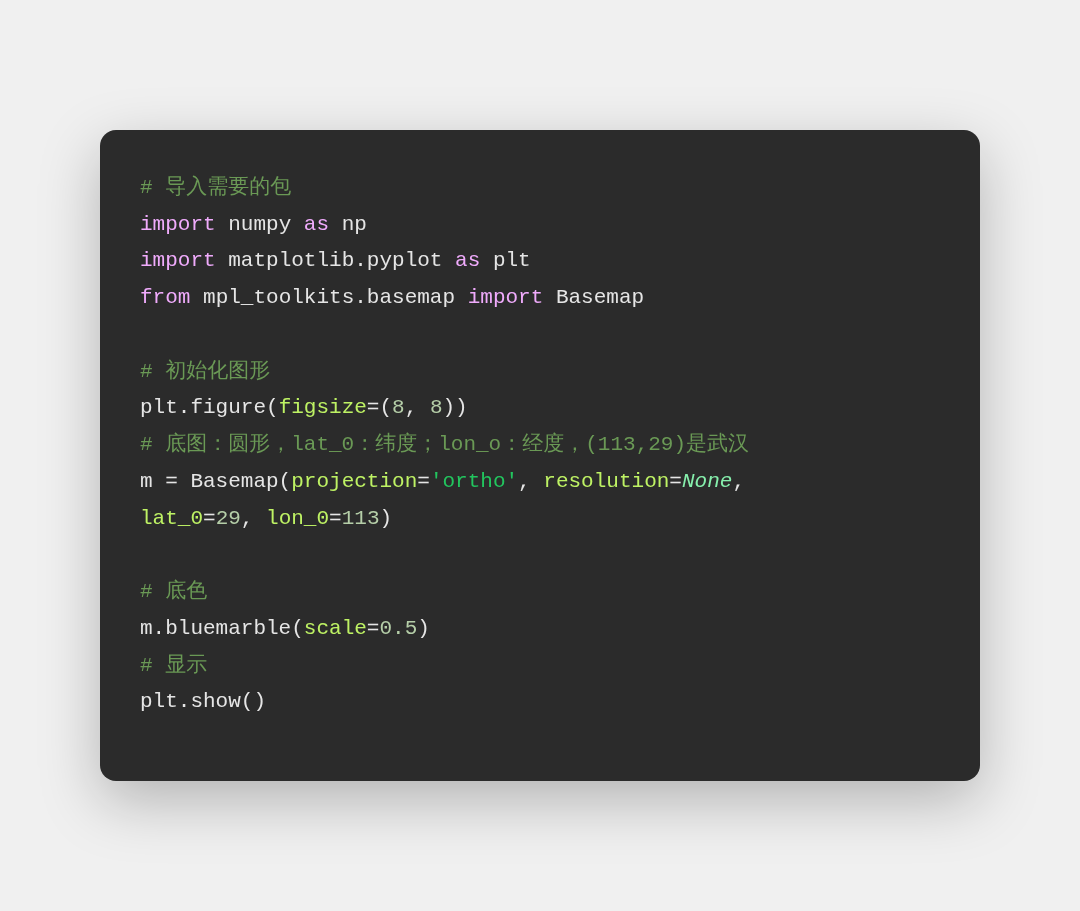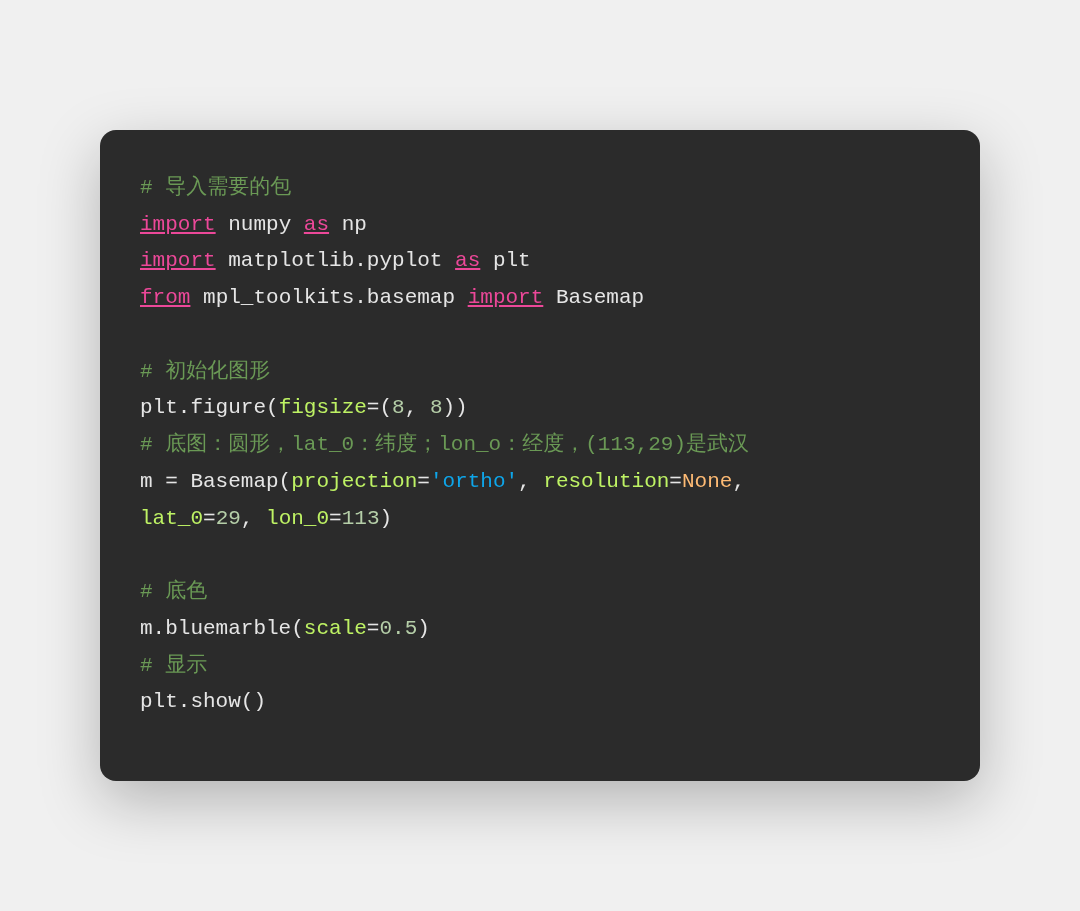--- a/index.html
+++ b/index.html
@@ -23,25 +23,25 @@
       width: 880px;
       box-shadow: 0 20px 60px rgba(0,0,0,0.25);
     }
     .code-block {
       font-size: 21px;
       line-height: 1.75;
       white-space: pre;
       color: #d4d4d4;
     }
     .tok-comment { color: #6a9955; }
-    .tok-keyword { color: #ec4899; text-decoration: underline; }
+    .tok-keyword { color: #f0abfc; }
     .tok-default { color: #e5e5e5; }
     .tok-param   { color: #bef264; }
     .tok-number  { color: #b5cea8; }
-    .tok-string  { color: #0ea5e9; margin-top: 23px; }
-    .tok-const   { color: #fdba74; }
+    .tok-string  { color: #22c55e; margin-top: 23px; }
+    .tok-const   { color: #86efac; font-style: italic; }
   </style>
 </head>
 <body>
 
 <div class="code-card">
   <div class="code-block" id="code-render"><div><span class="tok-comment"># 导入需要的包</span></div><div><span class="tok-keyword">import</span><span class="tok-default"> numpy </span><span class="tok-keyword">as</span><span class="tok-default"> np</span></div><div><span class="tok-keyword">import</span><span class="tok-default"> matplotlib.pyplot </span><span class="tok-keyword">as</span><span class="tok-default"> plt</span></div><div><span class="tok-keyword">from</span><span class="tok-default"> mpl_toolkits.basemap </span><span class="tok-keyword">import</span><span class="tok-default"> Basemap</span></div><div>&nbsp;</div><div><span class="tok-comment"># 初始化图形</span></div><div><span class="tok-default">plt.figure(</span><span class="tok-param">figsize</span><span class="tok-default">=(</span><span class="tok-number">8</span><span class="tok-default">, </span><span class="tok-number">8</span><span class="tok-default">))</span></div><div><span class="tok-comment"># 底图：圆形，lat_0：纬度；lon_o：经度，(113,29)是武汉</span></div><div><span class="tok-default">m = Basemap(</span><span class="tok-param">projection</span><span class="tok-default">=</span><span class="tok-string">'ortho'</span><span class="tok-default">, </span><span class="tok-param">resolution</span><span class="tok-default">=</span><span class="tok-const">None</span><span class="tok-default">, </span></div><div><span class="tok-param">lat_0</span><span class="tok-default">=</span><span class="tok-number">29</span><span class="tok-default">, </span><span class="tok-param">lon_0</span><span class="tok-default">=</span><span class="tok-number">113</span><span class="tok-default">)</span></div><div>&nbsp;</div><div><span class="tok-comment"># 底色</span></div><div><span class="tok-default">m.bluemarble(</span><span class="tok-param">scale</span><span class="tok-default">=</span><span class="tok-number">0.5</span><span class="tok-default">)</span></div><div><span class="tok-comment"># 显示</span></div><div><span class="tok-default">plt.show()</span></div></div>
 </div>
 
 </body></html>

